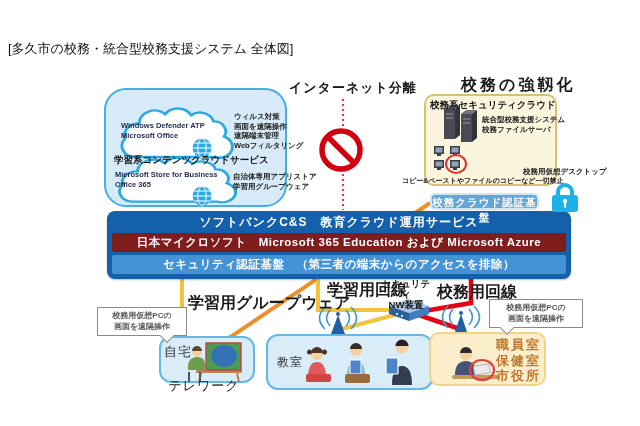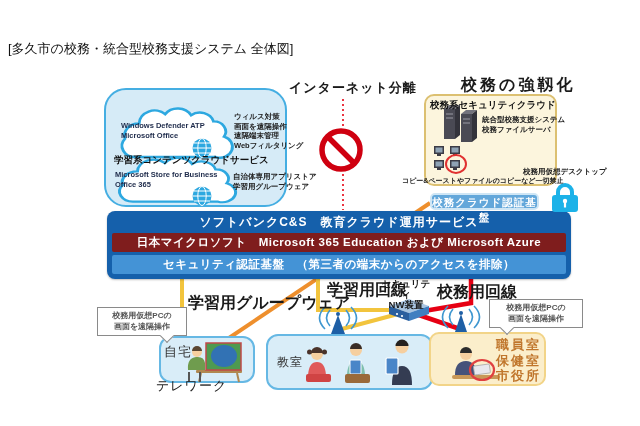--- a/index.html
+++ b/index.html
@@ -256,21 +256,21 @@
 
   <div class="txt line-label" style="left:188px;top:293px;">学習用グループウェア</div>
   <div class="txt line-label" style="left:327px;top:280px;">学習用回線</div>
   <div class="txt line-label" style="left:378px;top:279px;width:56px;text-align:center;font-size:9.5px;line-height:10.5px;white-space:normal;">
     <div>セキュリティ</div>
     <div>NW装置</div>
   </div>
   <div class="txt line-label" style="left:437px;top:282px;">校務用回線</div>
 
   <div class="txt" style="left:164px;top:343px;font-size:13px;color:#333;letter-spacing:1px;">自宅</div>
-  <div class="txt" style="left:156px;top:377px;width:96px;text-align:left;font-size:13px;color:#222;letter-spacing:1px;">テレワーク</div>
+  <div class="txt" style="left:156px;top:377px;width:96px;text-align:center;font-size:13px;color:#222;letter-spacing:1px;">テレワーク</div>
   <div class="txt" style="left:277px;top:354px;font-size:12px;color:#333;letter-spacing:1px;">教室</div>
   <div class="txt office-label" style="left:496px;top:337px;">
     <div>職員室</div>
     <div>保健室</div>
     <div>市役所</div>
   </div>
 
   <div class="bubble" style="left:97px;top:307px;width:90px;">
     <div>校務用仮想PCの</div>
     <div>画面を遠隔操作</div>

